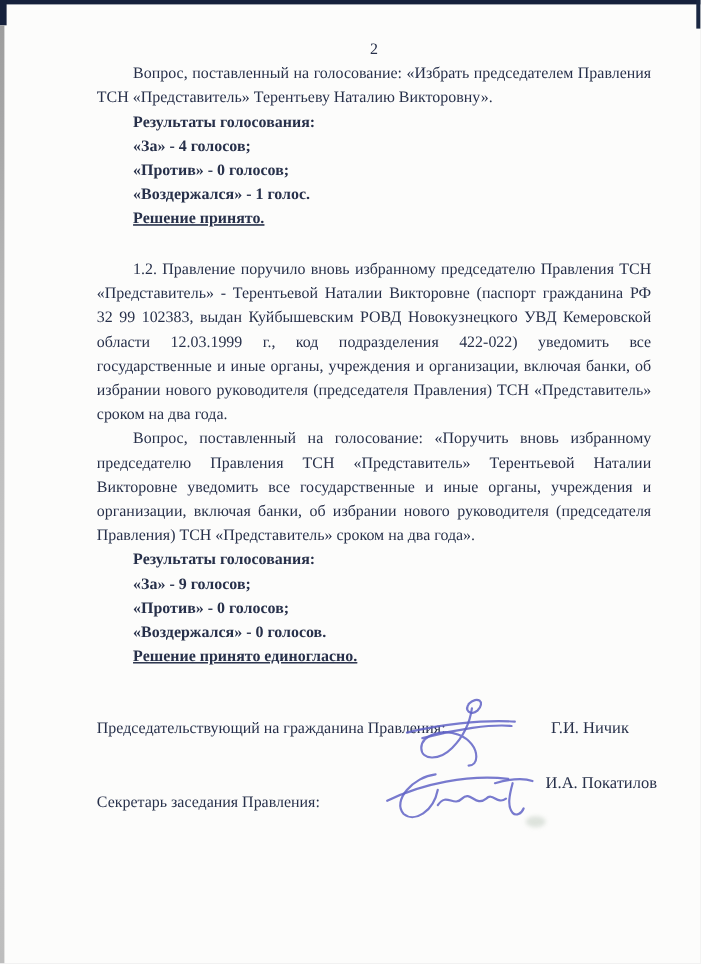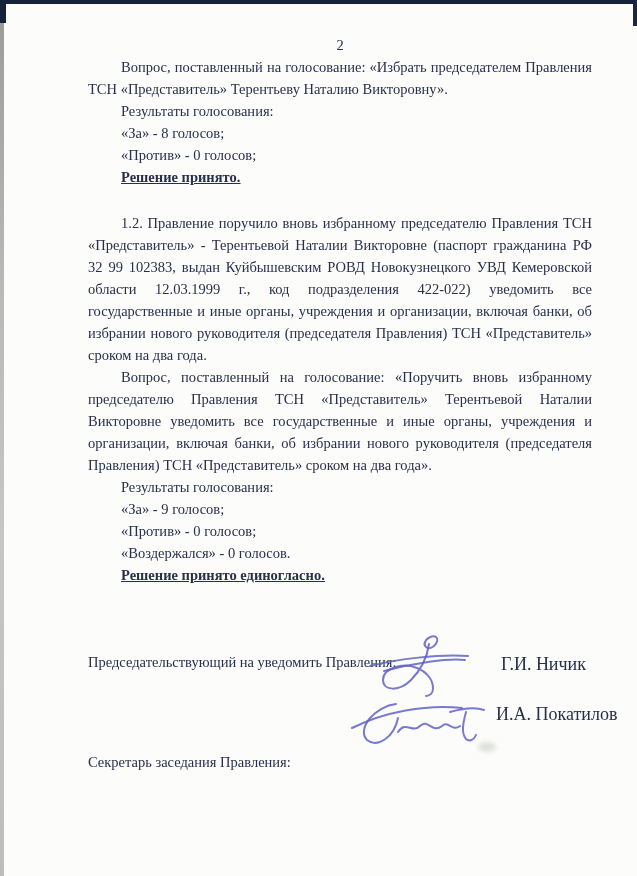--- a/index.html
+++ b/index.html
@@ -17,28 +17,28 @@
   .scan-corner-right{position:absolute;top:0;right:0;width:4px;height:26px;background:#1a2742;}
   .scan-left-strip{position:absolute;top:23px;left:0;bottom:0;width:4px;
     background:linear-gradient(180deg,#9d9d9d 0%,#b8b8b8 30%,#c6c6c6 60%,#bdbdbd 100%);}
   
   .content{
     position:absolute;left:88px;top:34px;width:504px;
     font-size:14.5px;line-height:22px;
   }
   .pagenum{text-align:center;height:22px;}
   p.para{margin:0;text-align:justify;text-indent:33px;}
-  .line{text-indent:33px;}
+  .line{text-indent:33px;font-weight:bold;}
   .bold{font-weight:normal;}
   .decision{text-indent:33px;font-weight:bold;text-decoration:underline;}
   .decision span{text-decoration:underline;}
   .sp24{height:24px;} .sp18{height:18px;}
   
   .sig-row-label{position:absolute;left:88px;font-size:14.5px;}
-  .sig-name{position:absolute;font-size:18px;}
+  .sig-name{position:absolute;font-size:15px;}
   .sig-svg{position:absolute;}
   .sig-svg path{fill:none;stroke-width:2;stroke-linecap:round;stroke-linejoin:round;opacity:.85;}
   .smudge{position:absolute;left:478px;top:742px;width:18px;height:10px;border-radius:50%;
     background:rgba(150,170,150,.30);filter:blur(2px);}
 </style>
 </head>
 <body>
 
 <div class="page" style="color: rgb(39, 48, 74);">
 
@@ -46,50 +46,51 @@
   <div class="scan-corner-left"></div>
   <div class="scan-corner-right"></div>
   <div class="scan-left-strip"></div>
 
   <div class="content">
     <div class="pagenum">2</div>
 
     <p class="para"><span class="bold">Вопрос, поставленный на голосование:</span><span> «Избрать председателем Правления ТСН «Представитель» Терентьеву Наталию Викторовну».</span></p>
 
     <div class="line">Результаты голосования:</div>
-    <div class="line">«За» - 8 голосов;</div>
+    <div class="line">«За» - 4 голосов;</div>
     <div class="line">«Против» - 0 голосов;</div>
+    <div class="line">«Воздержался» - 1 голос.</div>
     <div class="decision"><span>Решение принято.</span></div>
 
     <div class="sp24"></div>
 
     <p class="para">1.2. Правление поручило вновь избранному председателю Правления ТСН «Представитель» - Терентьевой Наталии Викторовне (паспорт гражданина РФ 32 99 102383, выдан Куйбышевским РОВД Новокузнецкого УВД Кемеровской области 12.03.1999 г., код подразделения 422-022) уведомить все государственные и иные органы, учреждения и организации, включая банки, об избрании нового руководителя (председателя Правления) ТСН «Представитель» сроком на два года.</p>
 
     <p class="para"><span class="bold">Вопрос, поставленный на голосование:</span><span> «Поручить вновь избранному председателю Правления ТСН «Представитель» Терентьевой Наталии Викторовне уведомить все государственные и иные органы, учреждения и организации, включая банки, об избрании нового руководителя (председателя Правления) ТСН «Представитель» сроком на два года».</span></p>
 
     <div class="line">Результаты голосования:</div>
     <div class="line">«За» - 9 голосов;</div>
     <div class="line">«Против» - 0 голосов;</div>
     <div class="line">«Воздержался» - 0 голосов.</div>
     <div class="decision"><span>Решение принято единогласно.</span></div>
 
     <div class="sp18"></div>
 
   </div>
 
-  <div class="sig-row-label" style="top:654px;">Председательствующий на уведомить Правления:</div>
+  <div class="sig-row-label" style="top:654px;">Председательствующий на гражданина Правления:</div>
   <svg class="sig-svg" style="left:368px;top:630px;" width="104" height="72" viewBox="0 0 104 72">
     <path d="M58,10 C66,2 74,8 66,16 C60,21 53,16 59,9" stroke="#6063c6"></path>
     <path d="M61,14 C59,28 53,40 43,50 C31,62 15,61 15,50 C15,38 35,32 49,38 C59,42 65,50 65,58 C65,63 62,66 58,66" stroke="#6063c6"></path>
     <path d="M2,36 C30,29 70,24 100,26" stroke="#6063c6"></path>
     <path d="M16,41 C46,33 80,28 97,30" stroke="#6063c6"></path>
   </svg>
   <div class="sig-name" style="left:501px;top:654px;">Г.И. Ничик</div>
 
-  <div class="sig-row-label" style="top:722px;margin-top:32px;">Секретарь заседания Правления:</div>
+  <div class="sig-row-label" style="top:722px;">Секретарь заседания Правления:</div>
   <svg class="sig-svg" style="left:350px;top:696px;" width="138" height="66" viewBox="0 0 138 66">
     <path d="M2,32 C34,16 76,8 112,12" stroke="#6063c6"></path>
     <path d="M46,8 C26,10 6,32 17,44 C27,52 44,42 48,22" stroke="#6063c6"></path>
     <path d="M48,36 C56,24 62,38 70,30 C78,22 82,38 92,30 C98,24 102,36 110,30" stroke="#6063c6"></path>
     <path d="M100,16 C114,12 126,11 134,14" stroke="#6063c6"></path>
     <path d="M116,16 C113,27 111,37 116,43 C119,46 124,44 126,39" stroke="#6063c6"></path>
   </svg>
   <div class="sig-name" style="left:496px;top:704px;">И.А. Покатилов</div>
 
   <div class="smudge"></div>

